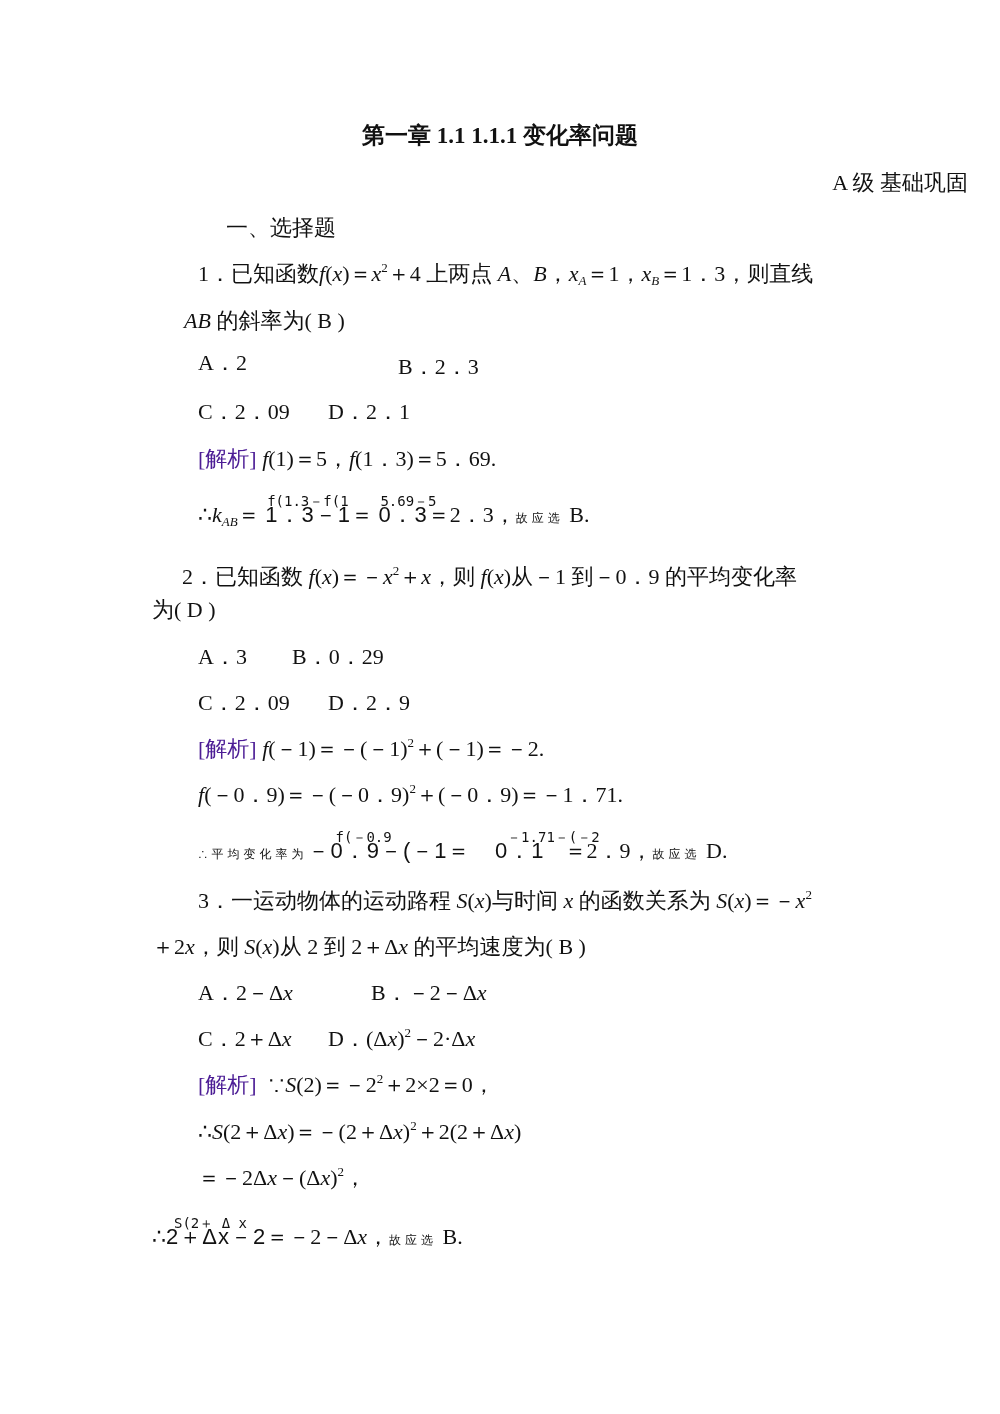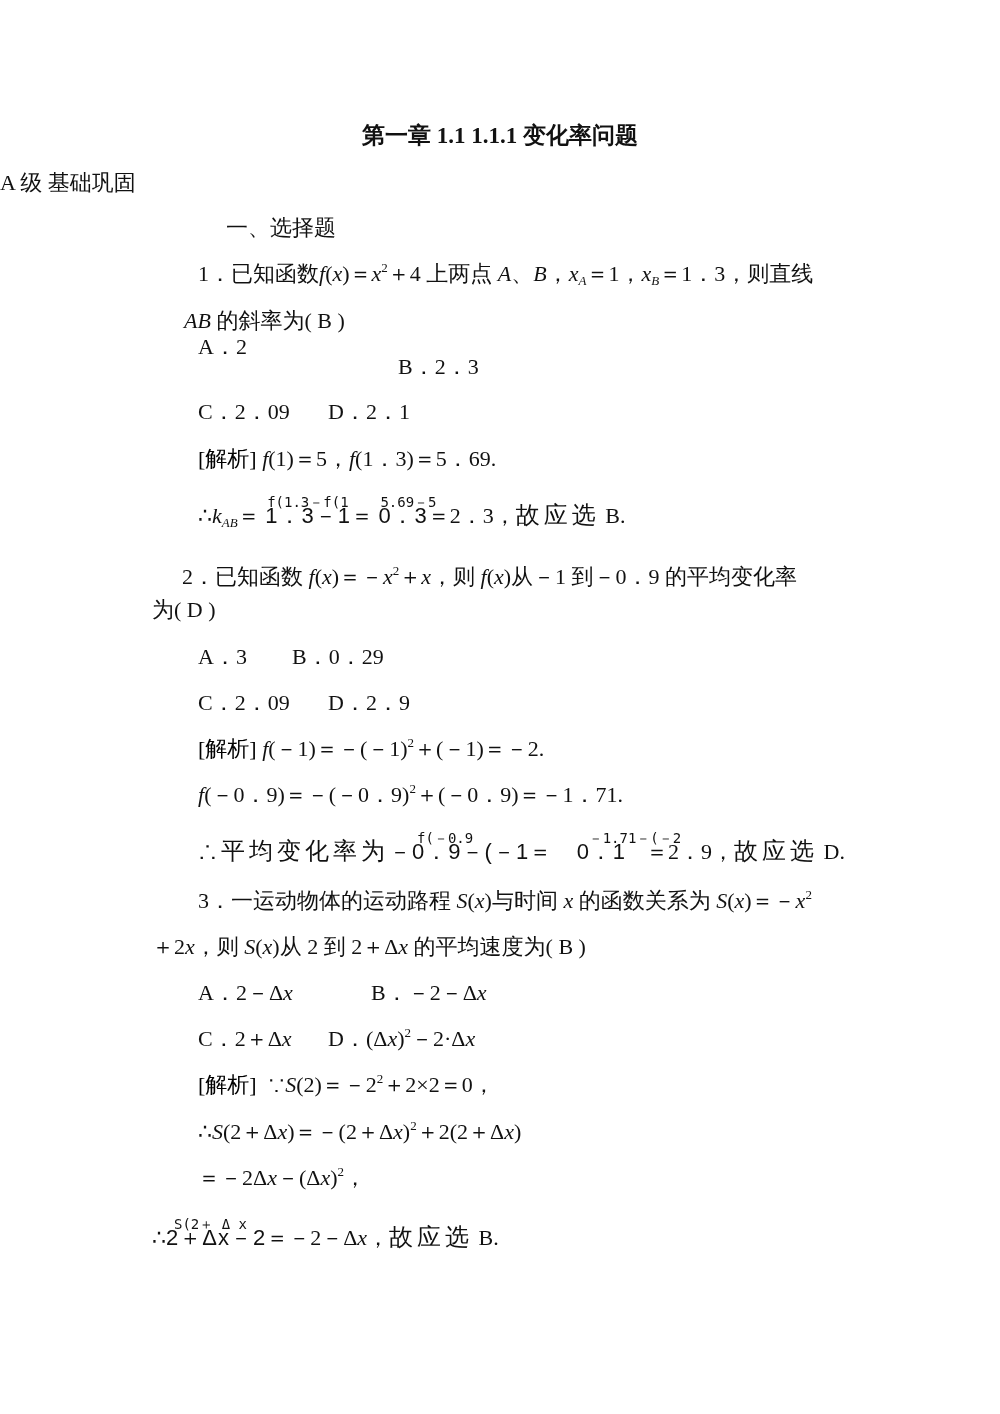--- a/index.html
+++ b/index.html
@@ -13,50 +13,50 @@
     font-size: 22px;
     line-height: 30px;
     white-space: nowrap;
   }
   .title {
     position: absolute; left: 0; width: 1000px; text-align: center;
     font-weight: bold; font-size: 23px; line-height: 30px;
     font-family: "Liberation Serif", "DejaVu Serif", serif;
   }
   .subtitle {
-    position: absolute; left: 0; width: 968px; text-align: left;
+    position: absolute; left: 0; width: 968px; text-align: right;
     font-size: 22px; line-height: 30px;
   }
-  .label { color: #000000; }
+  .label { color: #4c1d95; }
   i { font-style: italic; }
   sup { font-size: 13px; vertical-align: 9px; line-height: 0; }
   sub { font-size: 13px; vertical-align: -4px; line-height: 0; }
   .frac { position: relative; display: inline-block; }
   .fnum {
     position: absolute; left: 2px; top: -14px; font-size: 14px;
     font-family: "DejaVu Sans Mono", "Liberation Mono", monospace; white-space: nowrap;
   }
   .fden { font-family: "Liberation Sans", sans-serif; letter-spacing: 1px; }
-  .wide { letter-spacing: 4px; font-family: "DejaVu Serif", serif; font-size: 24px; }
+  .wide { letter-spacing: 4px; font-family: "DejaVu Serif", serif; font-size: 12px; }
 </style>
 </head>
 <body>
 
 <div class="title" style="top:121px;">第一章  1.1  1.1.1  变化率问题</div>
 <div class="subtitle" style="top:168px;">A 级  基础巩固</div>
 
 <div class="line" style="left:198px; top:213px;margin-left:28px;">一、选择题</div>
 
 <div class="line" style="left:198px; top:259px;">
   <span>1．</span><span>已知函数</span><i>f</i>(<i>x</i><span>)＝</span><i>x</i><sup>2</sup><span>＋4 上两点 </span><i>A</i><span>、</span><i>B</i><span>，</span><i>x</i><sub><i>A</i></sub><span>＝1，</span><i>x</i><sub><i>B</i></sub><span>＝1．3，则直线</span>
 </div>
 <div class="line" style="left:152px; top:306px;margin-left:32px;">
   <i>AB</i><span> 的斜率为(  B  )</span>
 </div>
-<div class="line" style="left:198px; top:332px;">A．2</div>
+<div class="line" style="left:198px; top:348px;">A．2</div>
 <div class="line" style="left:398px; top:352px;">B．2．3</div>
 <div class="line" style="left:198px; top:397px;">C．2．09</div>
 <div class="line" style="left:328px; top:397px;">D．2．1</div>
 <div class="line" style="left:198px; top:444px;">
   <span class="label">[解析]</span>&nbsp;<i>f</i><span>(1)＝5，</span><i>f</i><span>(1．3)＝5．69.</span>
 </div>
 <div class="line" style="left:198px; top:500px;">
   <span>∴</span><i>k</i><sub><i>AB</i></sub><span>＝</span>
   <span class="frac"><span class="fnum">f(1.3－f(1</span><span class="fden">1．3－1</span></span><span>＝</span>
   <span class="frac"><span class="fnum">5.69－5</span><span class="fden">0．3</span></span><span>＝2．3，</span><span class="wide">故应选</span><span> B.</span>

